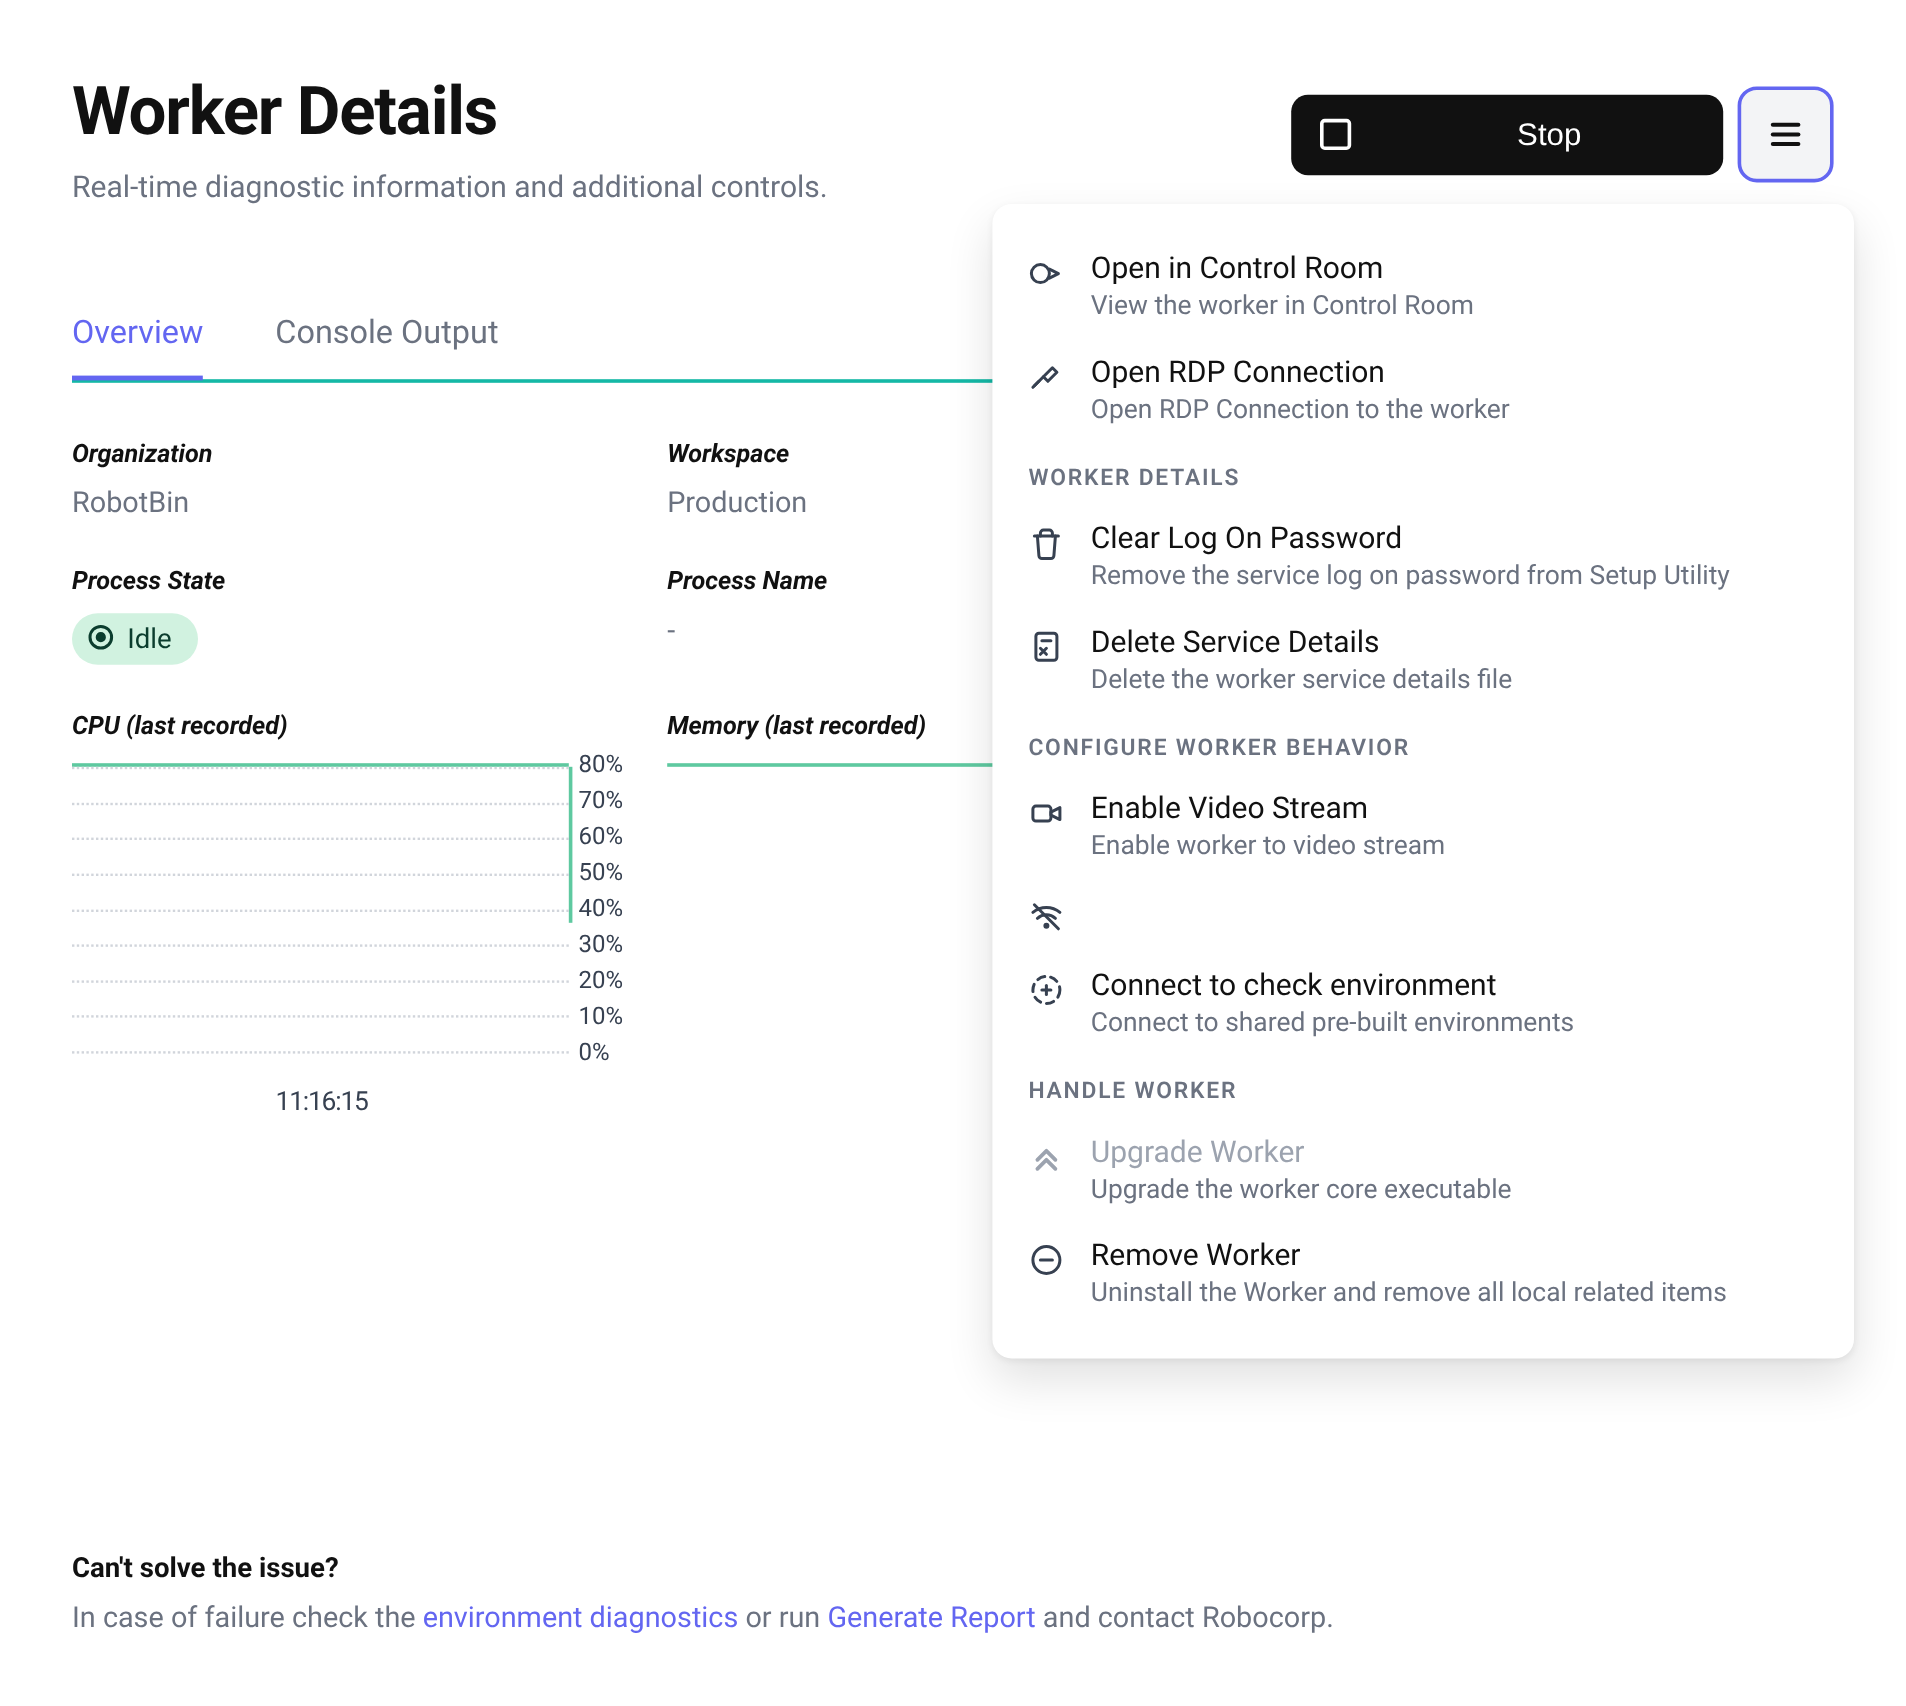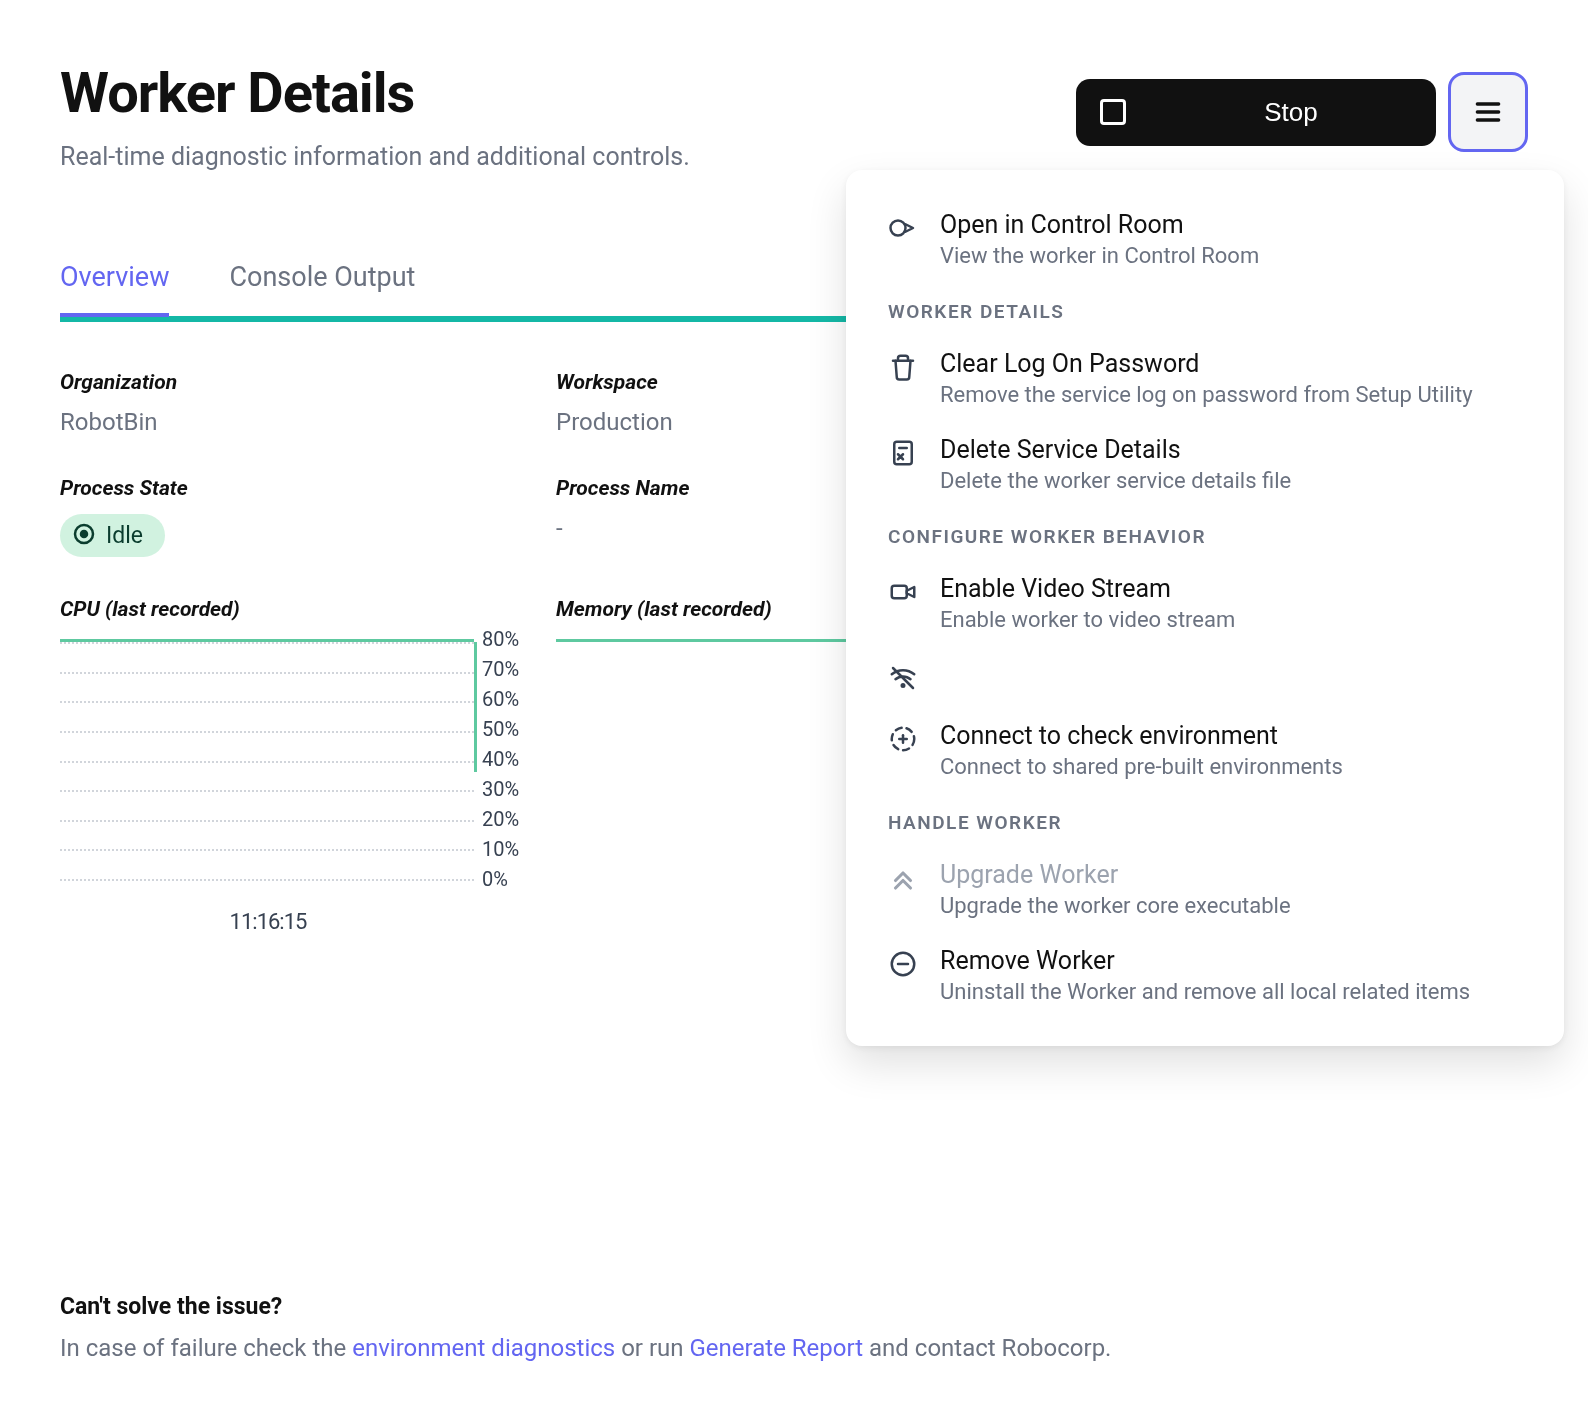--- a/index.html
+++ b/index.html
@@ -68,21 +68,21 @@
     cursor: pointer;
     display: flex;
     align-items: center;
     justify-content: center;
   }
   .menu-btn svg { width: 32px; height: 32px; }
 
   .tabs {
     display: flex;
     gap: 60px;
-    border-bottom: 6px solid #14b8a6;
+    border-bottom: 3px solid #14b8a6;
     margin-top: 90px;
   }
   .tab {
     padding-bottom: 20px;
     font-size: 27px;
     color: #6b7280;
     cursor: pointer;
     border-bottom: 4px solid transparent;
     margin-bottom: -1px;
   }
@@ -188,26 +188,26 @@
   }
   .footer-text a, .link {
     color: #6366f1;
     text-decoration: none;
   }
 
   
   .dropdown {
     position: absolute;
     top: 170px;
-    right: 24px;
+    right: 43px;
     width: 718px;
     background: #fff;
     border-radius: 16px;
     box-shadow: 0 18px 40px rgba(0,0,0,0.12), 0 2px 6px rgba(0,0,0,0.06);
-    padding: 26px 12px 28px;
+    padding: 26px 0 28px;
     z-index: 100;
   }
   .dropdown-section-title {
     font-size: 19px;
     letter-spacing: 1.5px;
     color: #6b7280;
     font-weight: 600;
     padding: 18px 30px 12px;
   }
   .dropdown-item {
@@ -345,20 +345,33 @@
       <svg viewBox="0 0 24 24" fill="none" stroke="currentColor" stroke-width="2" stroke-linecap="round" stroke-linejoin="round">
           <circle cx="8" cy="12" r="6"></circle>
           <path d="M14 9l6 3-6 3"></path>
         </svg>
     </div>
     <div>
       <div class="item-title">Open in Control Room</div>
       <div class="item-desc">View the worker in Control Room</div>
     </div>
   </div>
+  <div class="dropdown-item">
+    <div class="ico">
+      <svg viewBox="0 0 24 24" fill="none" stroke="currentColor" stroke-width="2" stroke-linecap="round" stroke-linejoin="round">
+          <path d="M4 18l6-6"></path>
+          <path d="M10 12l6-6 3 3-6 6z"></path>
+          <path d="M7 15l-4 4"></path>
+        </svg>
+    </div>
+    <div>
+      <div class="item-title">Open RDP Connection</div>
+      <div class="item-desc">Open RDP Connection to the worker</div>
+    </div>
+  </div>
 
   <div class="dropdown-section-title">WORKER DETAILS</div>
   <div class="dropdown-item">
     <div class="ico">
       <svg viewBox="0 0 24 24" fill="none" stroke="currentColor" stroke-width="2" stroke-linecap="round" stroke-linejoin="round">
           <path d="M4 7h16"></path>
           <path d="M8 7V5a2 2 0 012-2h4a2 2 0 012 2v2"></path>
           <path d="M6 7l1 13a2 2 0 002 2h6a2 2 0 002-2l1-13"></path>
         </svg>
     </div>

